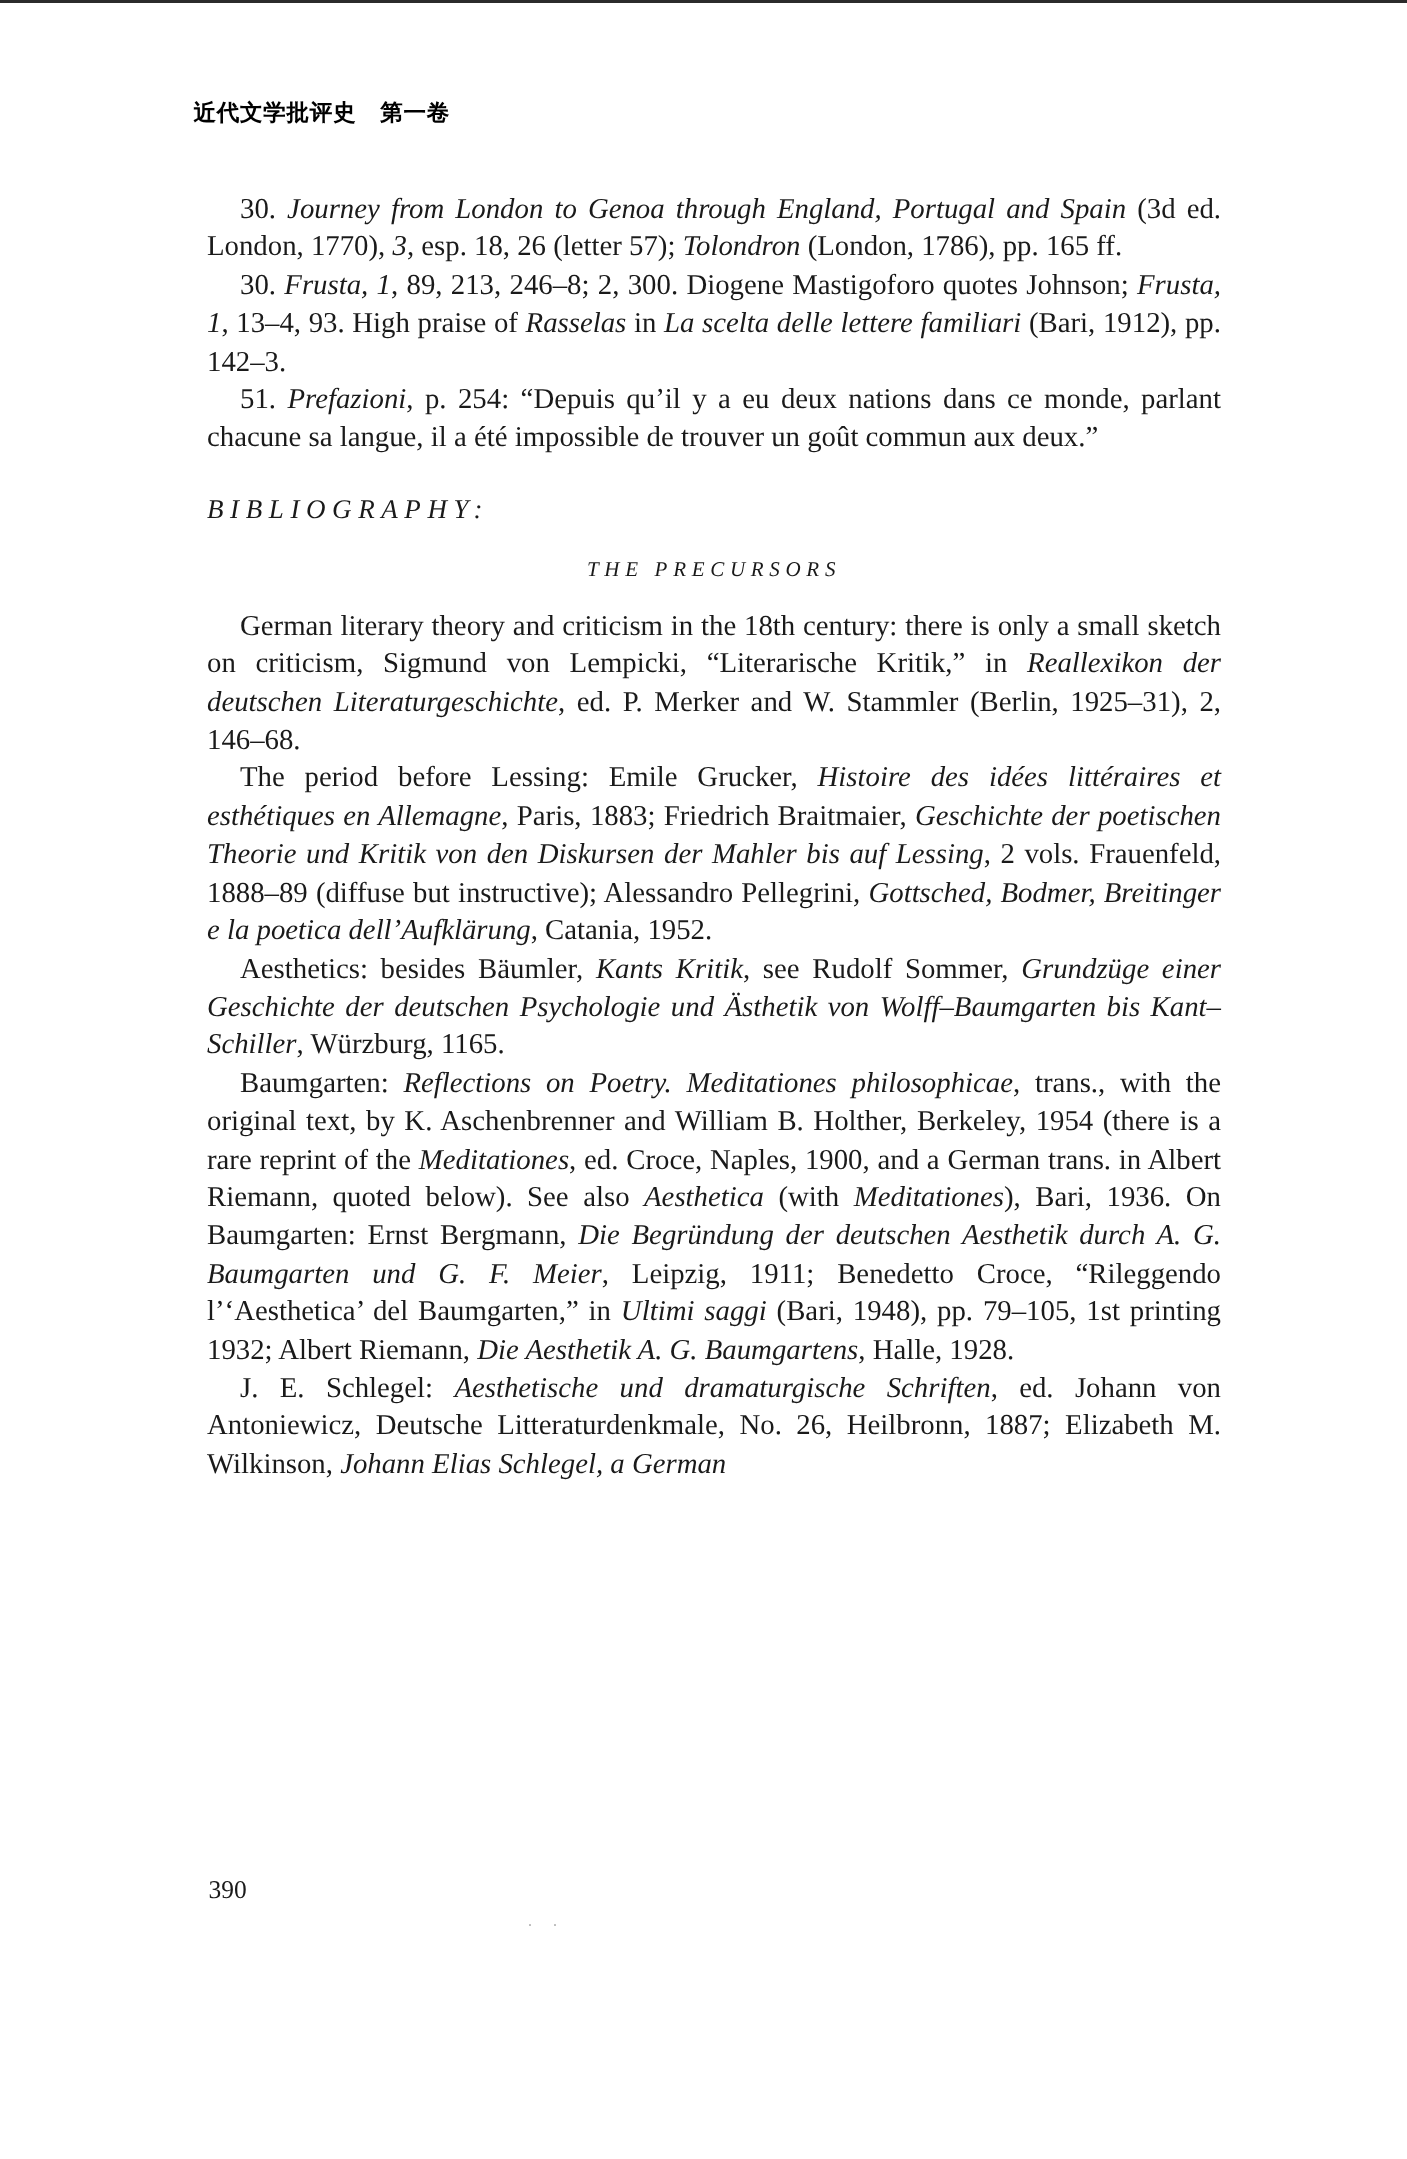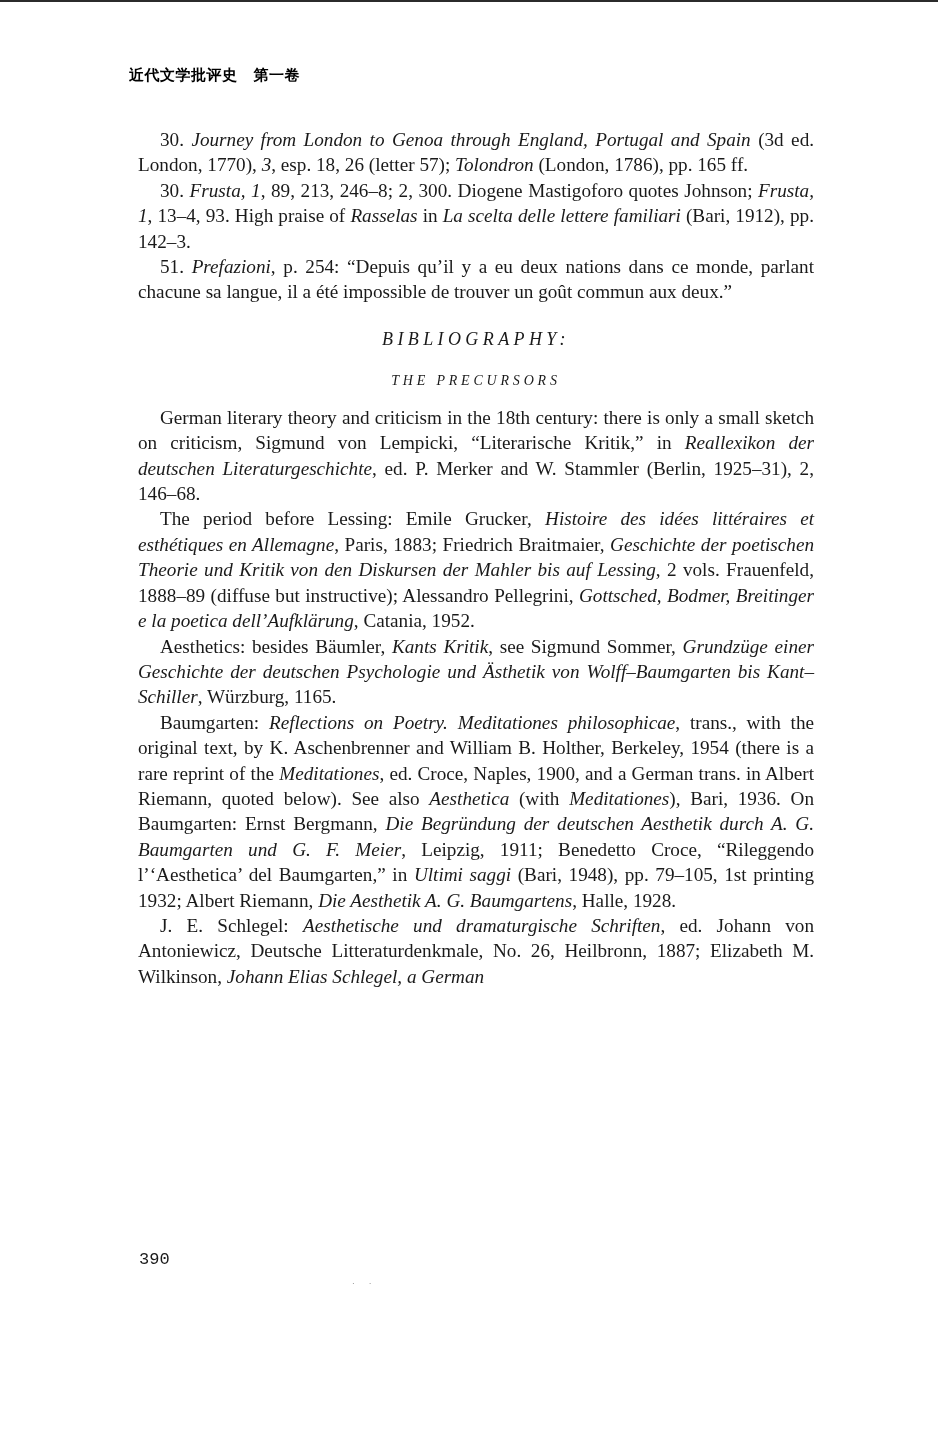--- a/index.html
+++ b/index.html
@@ -42,21 +42,21 @@
       text-align: justify;
     }
     .para {
       margin: 0;
       text-indent: 22px;
       hyphens: manual;
     }
     .note-num { font-variant-numeric: oldstyle-nums; }
     i { font-style: italic; }
     .heading-main {
-      text-align: center;
+      text-align: left;
       font-style: italic;
       font-size: 18px;
       letter-spacing: 4.4px;
       margin: 24px 0 0 0;
       line-height: 32px;
     }
     .heading-main.first { margin-top: 18px; }
     .heading-main.second { margin-top: 2px; }
     .heading-sub {
       text-align: center;
@@ -65,21 +65,21 @@
       font-size: 14px;
       letter-spacing: 3.8px;
       margin: 14px 0 12px 0;
       line-height: 24px;
     }
     .folio {
       position: absolute;
       left: 139px;
       top: 1250px;
       font-size: 17px;
-      font-family: Liberation Mono, monospace;
+      font-family: Liberation Serif, serif;
     }
     .specks {
       position: absolute;
       left: 352px;
       top: 1279px;
       font-size: 8px;
       color: #666;
       letter-spacing: 6px;
     }
   </style>
@@ -98,20 +98,20 @@
     <p class="para"><span class="note-num">30.</span> <span class="segs"><i>Frusta, 1</i><span>, 89, 213, 246–8; 2, 300. Diogene Mastigoforo quotes Johnson; </span><i>Frusta, 1</i><span>, 13–4, 93. High praise of </span><i>Rasselas</i><span> in </span><i>La scelta delle lettere familiari</i><span> (Bari, 1912), pp. 142–3.</span></span></p>
     <p class="para"><span class="note-num">51.</span> <span class="segs"><i>Prefazioni</i><span>, p. 254: “Depuis qu’il y a eu deux nations dans ce monde, parlant chacune sa langue, il a été impossible de trouver un goût commun aux deux.”</span></span></p>
   </div>
 
   <div class="heading-main first">BIBLIOGRAPHY:</div>
   <div class="heading-sub">THE PRECURSORS</div>
 
   <div>
     <p class="para"><span class="segs"><span>German literary theory and criticism in the 18th century: there is only a small sketch on criticism, Sigmund von Lempicki, “Literarische Kritik,” in </span><i>Reallexikon der deutschen Literaturgeschichte</i><span>, ed. P. Merker and W. Stammler (Berlin, 1925–31), 2, 146–68.</span></span></p>
     <p class="para"><span class="segs"><span>The period before Lessing: Emile Grucker, </span><i>Histoire des idées littéraires et esthétiques en Allemagne</i><span>, Paris, 1883; Friedrich Braitmaier, </span><i>Geschichte der poetischen Theorie und Kritik von den Diskursen der Mahler bis auf Lessing</i><span>, 2 vols. Frauenfeld, 1888–89 (diffuse but instructive); Alessandro Pellegrini, </span><i>Gottsched, Bodmer, Breitinger e la poetica dell’Aufklärung</i><span>, Catania, 1952.</span></span></p>
-    <p class="para"><span class="segs"><span>Aesthetics: besides Bäumler, </span><i>Kants Kritik</i><span>, see Sigmund Sommer, </span><i>Grundzüge einer Geschichte der deutschen Psychologie und Ästhetik von Wolff–Baumgarten bis Kant–Schiller</i><span>, Würzburg, 1165.</span></span></p>
+    <p class="para"><span class="segs"><span>Aesthetics: besides Bäumler, </span><i>Kants Kritik</i><span>, see Rudolf Sommer, </span><i>Grundzüge einer Geschichte der deutschen Psychologie und Ästhetik von Wolff–Baumgarten bis Kant–Schiller</i><span>, Würzburg, 1165.</span></span></p>
     <p class="para"><span class="segs"><span>Baumgarten: </span><i>Reflections on Poetry. Meditationes philosophicae</i><span>, trans., with the original text, by K. Aschenbrenner and William B. Holther, Berkeley, 1954 (there is a rare reprint of the </span><i>Meditationes</i><span>, ed. Croce, Naples, 1900, and a German trans. in Albert Riemann, quoted below). See also </span><i>Aesthetica</i><span> (with </span><i>Meditationes</i><span>), Bari, 1936. On Baumgarten: Ernst Bergmann, </span><i>Die Begründung der deutschen Aesthetik durch A. G. Baumgarten und G. F. Meier</i><span>, Leipzig, 1911; Benedetto Croce, “Rileggendo l’‘Aesthetica’ del Baumgarten,” in </span><i>Ultimi saggi</i><span> (Bari, 1948), pp. 79–105, 1st printing 1932; Albert Riemann, </span><i>Die Aesthetik A. G. Baumgartens</i><span>, Halle, 1928.</span></span></p>
     <p class="para"><span class="segs"><span>J. E. Schlegel: </span><i>Aesthetische und dramaturgische Schriften</i><span>, ed. Johann von Antoniewicz, Deutsche Litteraturdenkmale, No. 26, Heilbronn, 1887; Elizabeth M. Wilkinson, </span><i>Johann Elias Schlegel, a German</i></span></p>
   </div>
 </div>
 
 <div class="folio">390</div>
 <div class="specks">· ·</div>
 
 </body></html>

